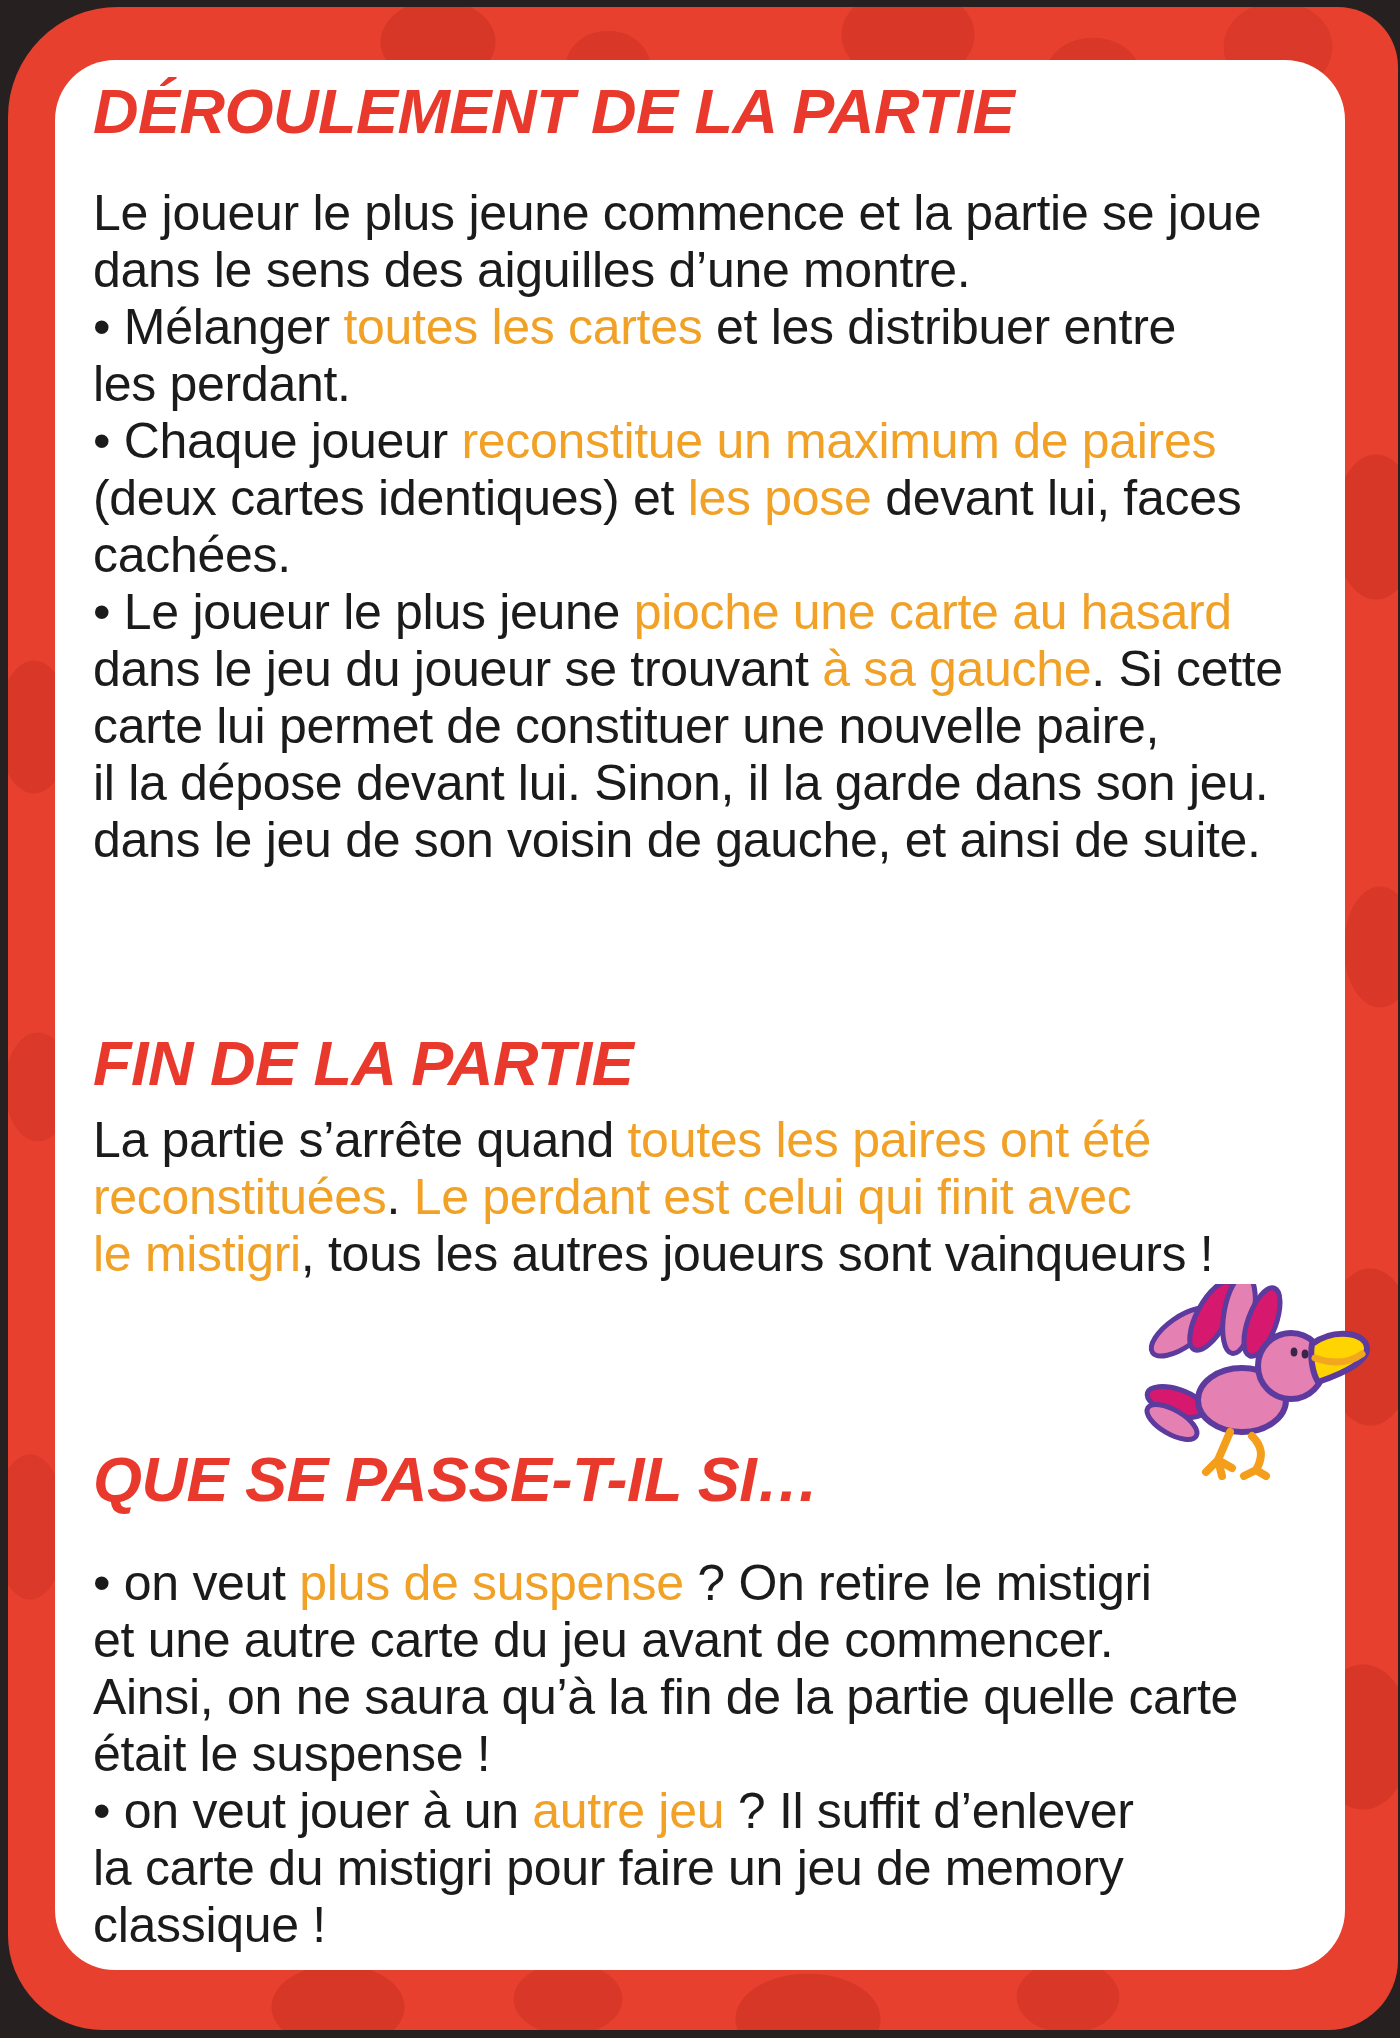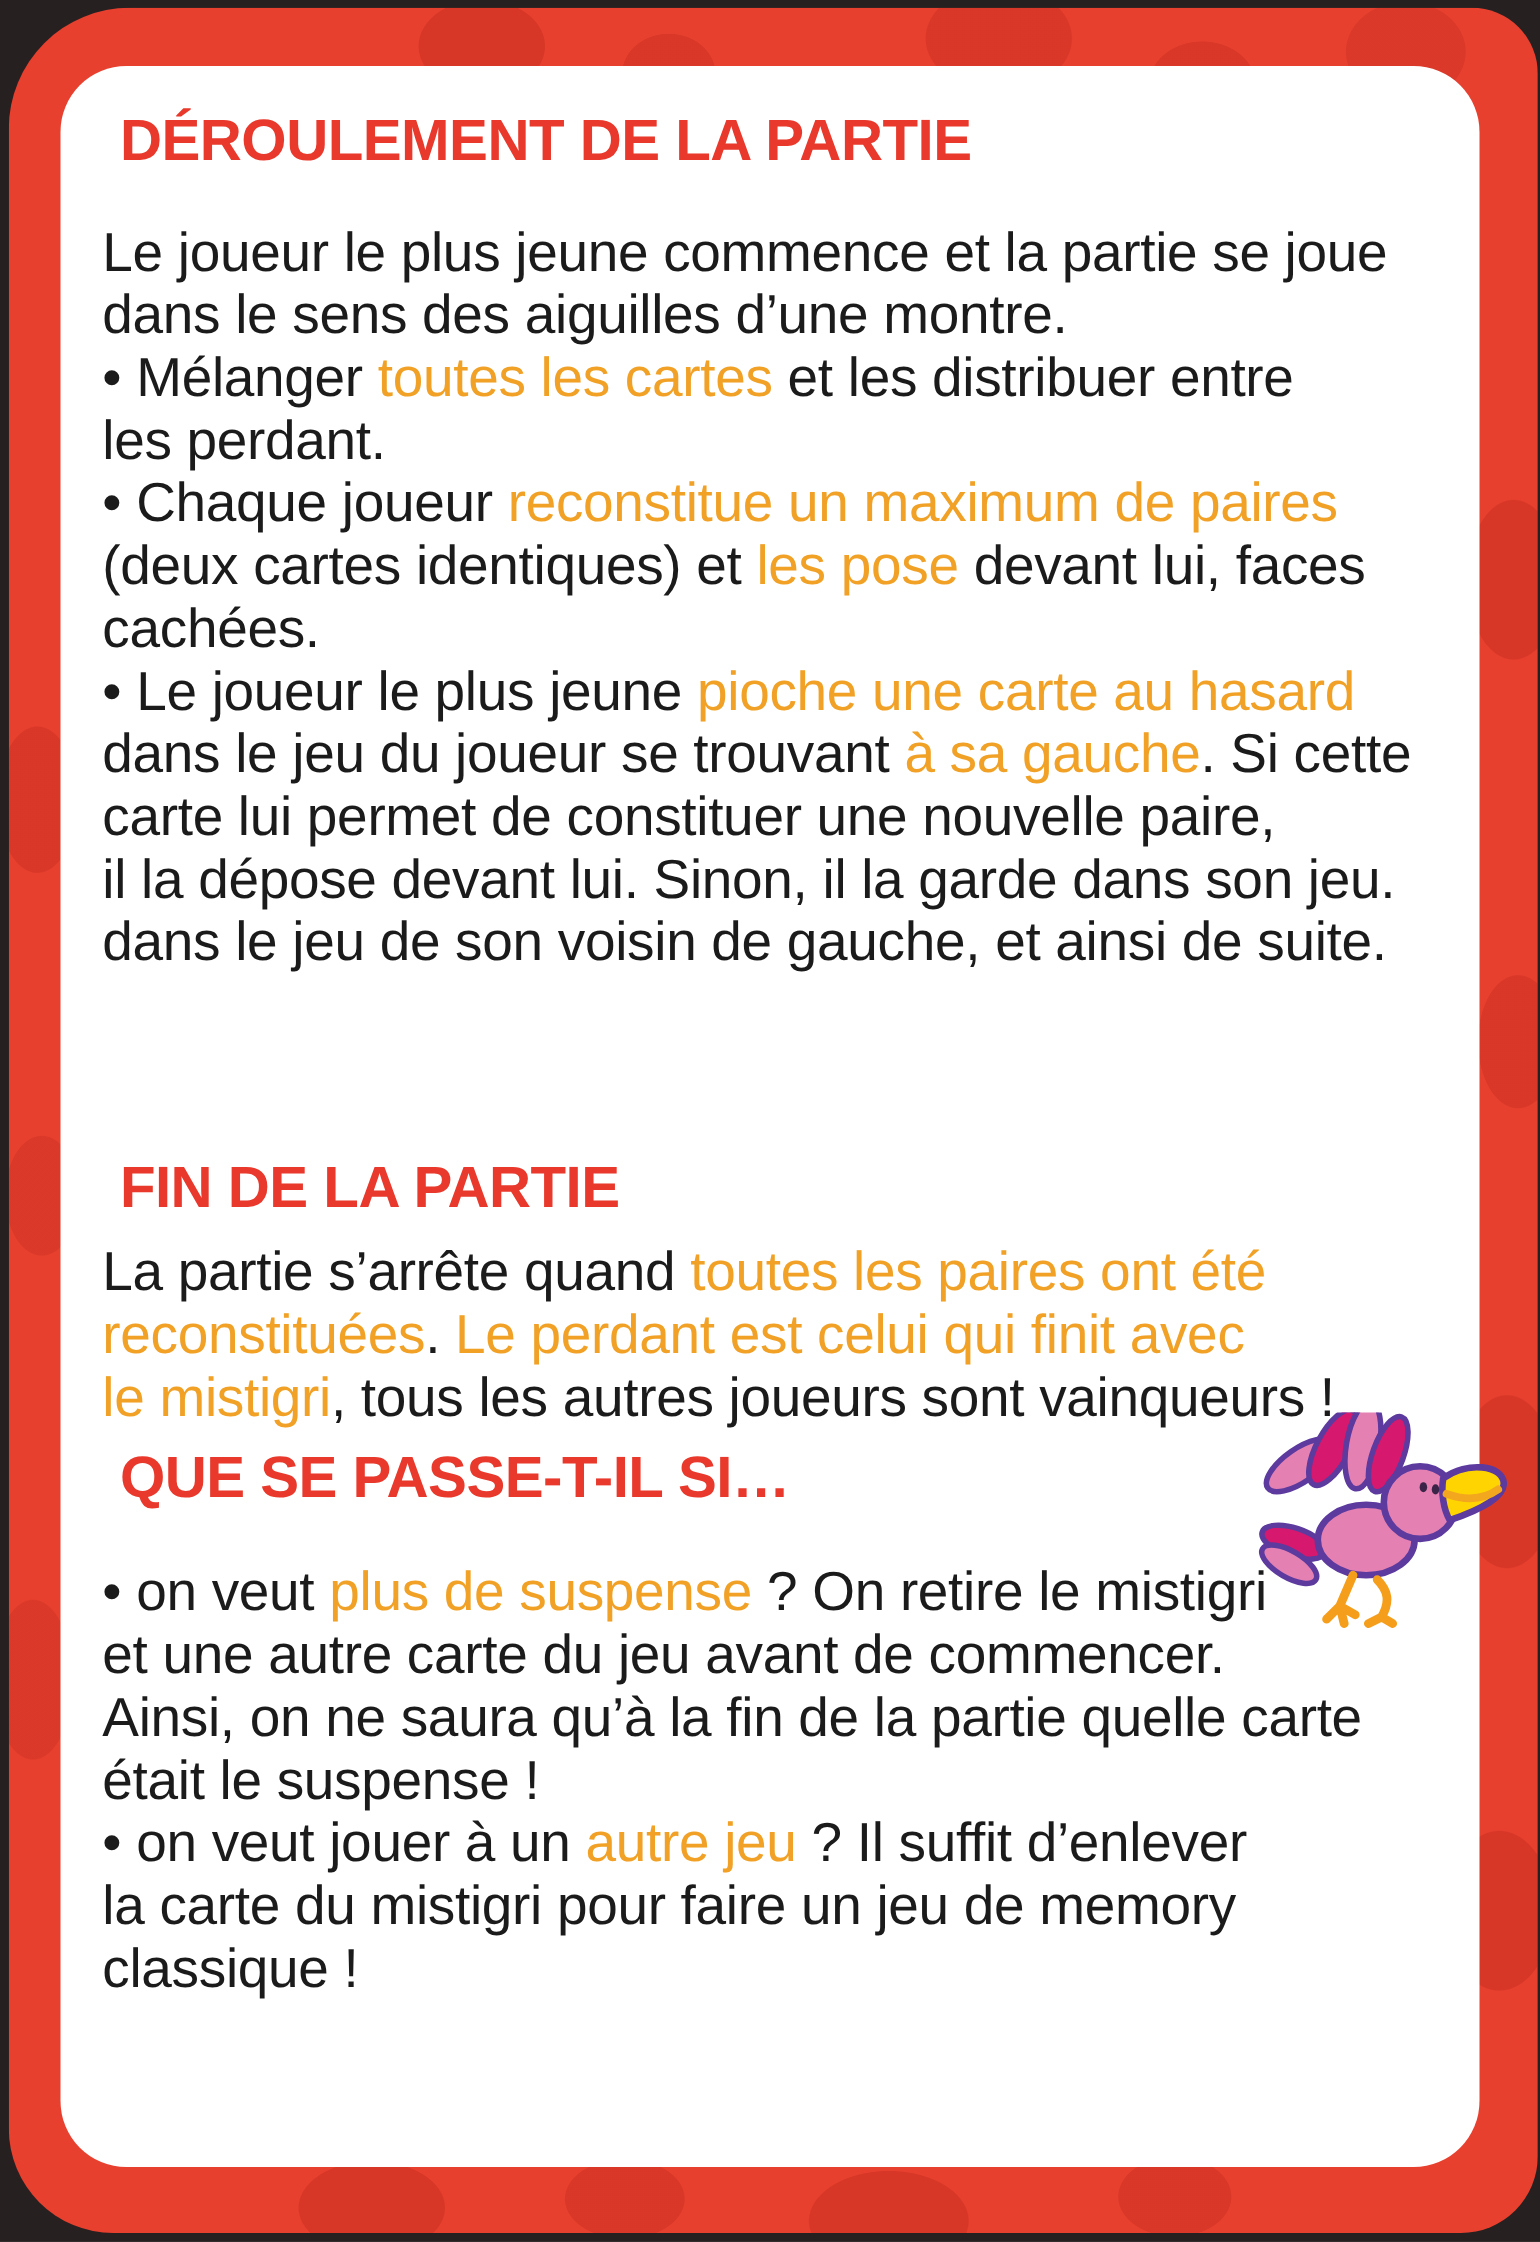--- a/index.html
+++ b/index.html
@@ -44,30 +44,31 @@
   }
   .card{
     position:absolute;
     left:55px;top:60px;
     width:1290px;height:1910px;
     background:var(--card);
     border-radius:60px;
   }
   .section{position:absolute;left:93px;width:1252px;}
   .heading{
-    margin:16px;
-    font-size:53px;
+    margin:0;
+    font-size:63px;
     line-height:47px;
     font-weight:700;
     letter-spacing:-0.5px;
     color:var(--red);
+    font-style:italic;
   }
   .s1{top:88px;}  .s1 .heading{margin-bottom:50px;}
   .s2{top:1040px;}.s2 .heading{margin-bottom:25px;}
-  .s3{top:1304px;}.s3 .heading{margin-bottom:52px;}
+  .s3{top:1456px;}.s3 .heading{margin-bottom:52px;}
   .line{
     height:57px;
     font-size:50px;
     line-height:57px;
     letter-spacing:-0.3px;
     color:var(--body);
     white-space:nowrap;
   }
   .hl{color:var(--hl);}
   .bird{

